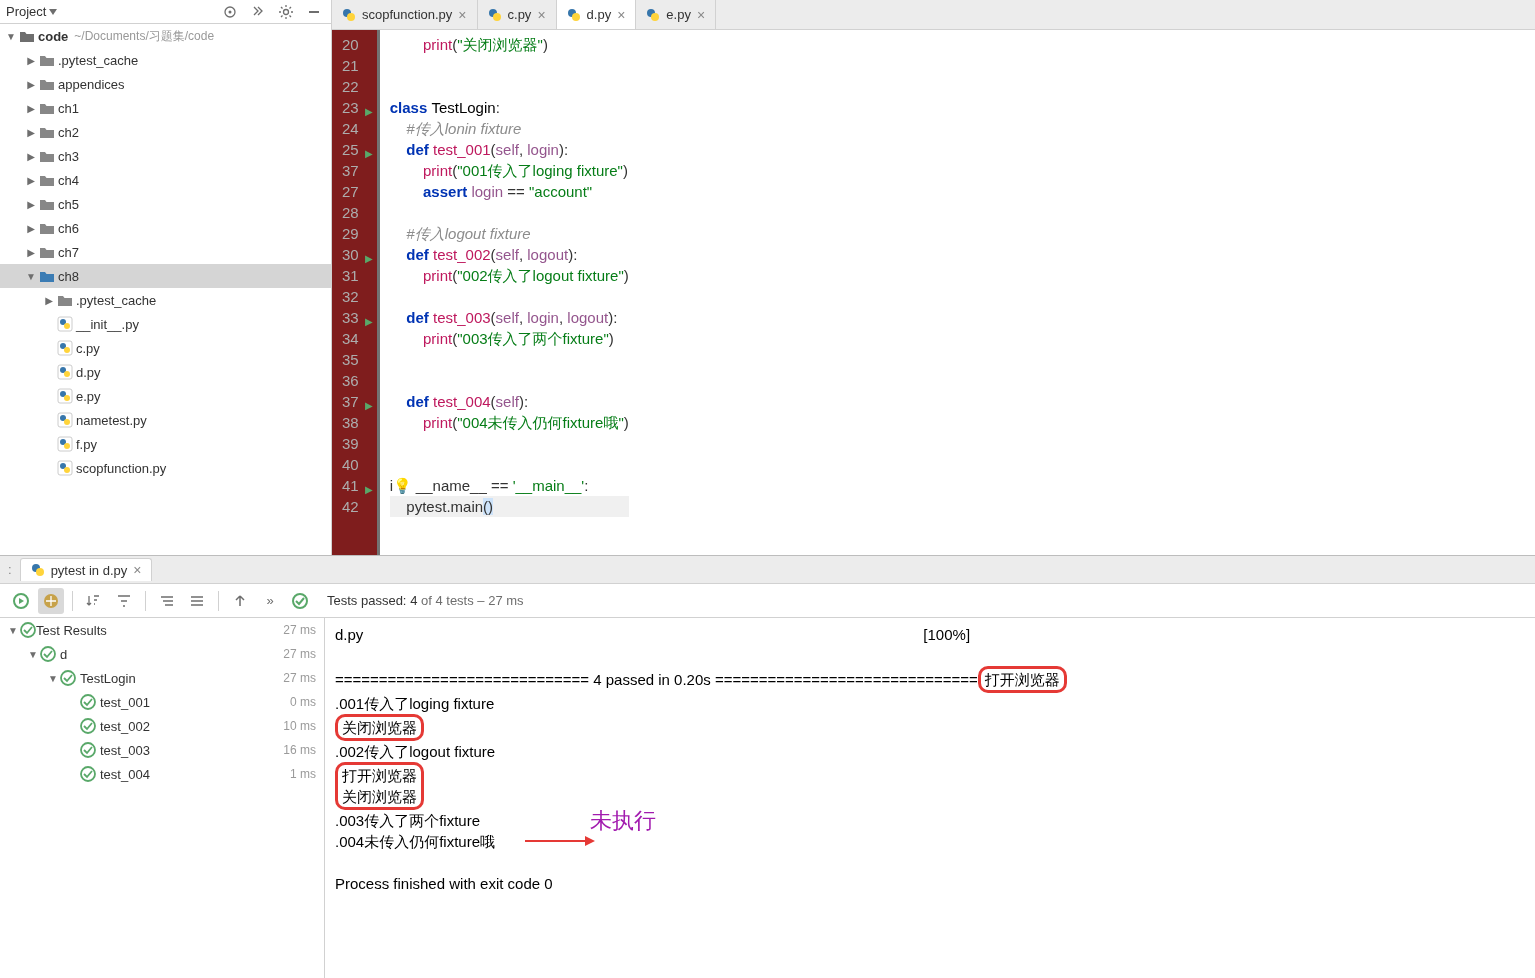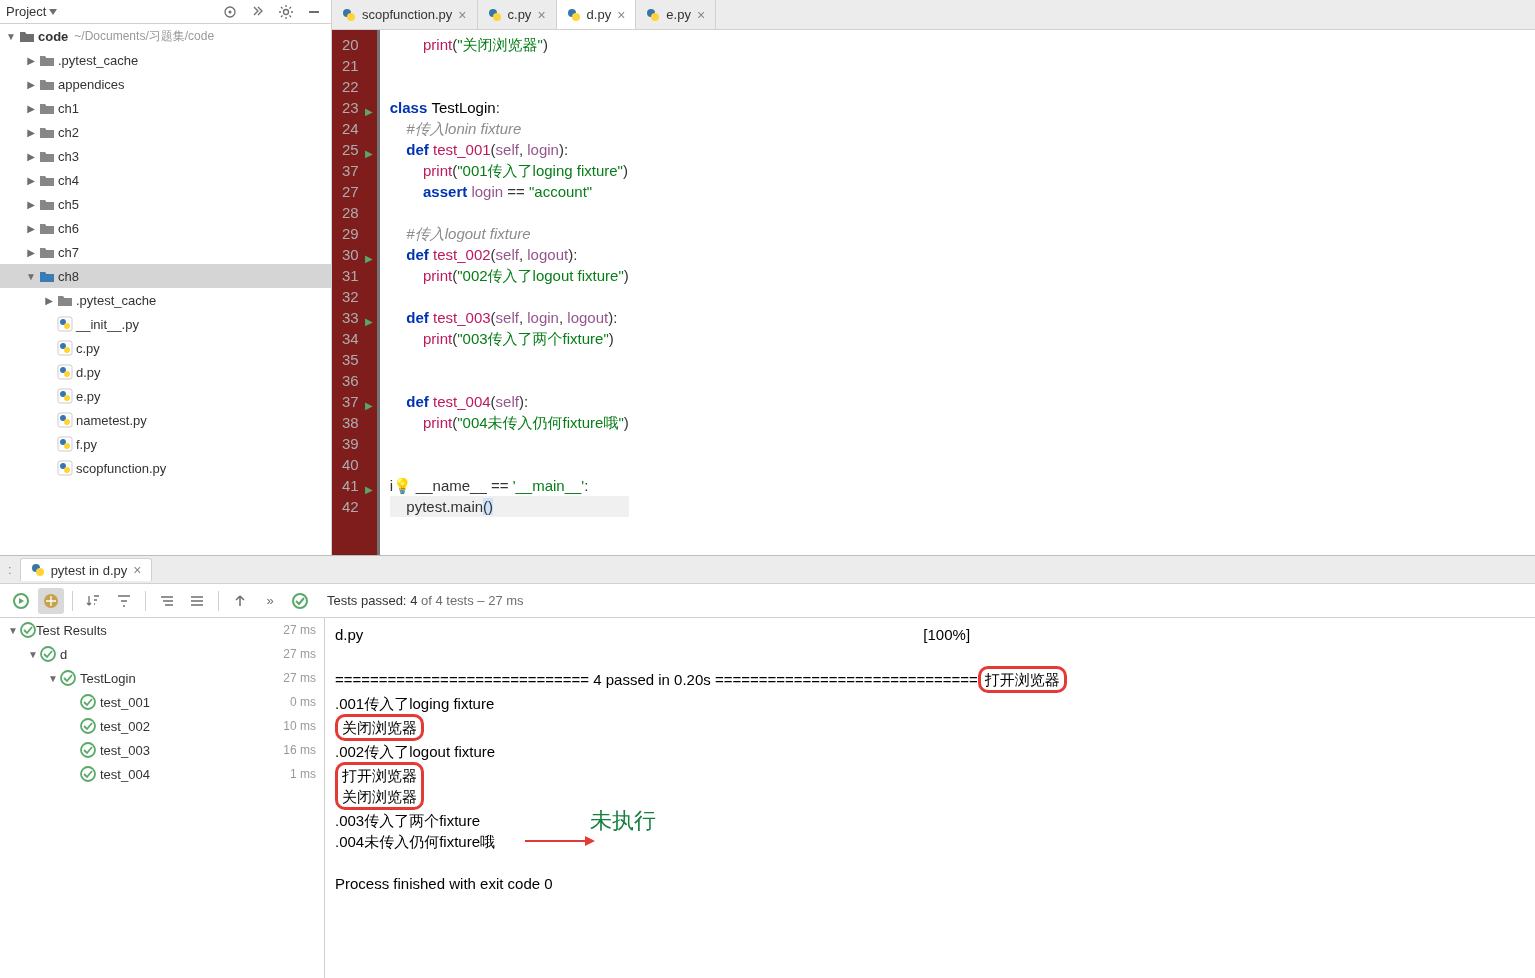--- a/index.html
+++ b/index.html
@@ -58,21 +58,21 @@
 .tests-summary .strong { color: #333; }
 
 .run-body { flex: 1; display: flex; }
 .test-tree { width: 325px; border-right: 1px solid #d1d1d1; overflow: auto; font-size: 13px; }
 .tt-row { display: flex; align-items: center; height: 24px; }
 .tt-time { margin-left: auto; margin-right: 8px; color: #9a9a9a; font-size: 12px; }
 .pass-icon { color: #59a869; }
 .console { flex: 1; padding: 6px 10px; font-family: Menlo, Consolas, monospace; font-size: 15px; line-height: 21px; position: relative; color: #000; }
 .console-line { white-space: pre; }
 .red-box { border: 3px solid #e53935; border-radius: 10px; padding: 0 4px; display: inline-block; }
-.red-text { color: #15803d; font-size: 22px; font-family: -apple-system, sans-serif; }
+.red-text { color: #a21caf; font-size: 22px; font-family: -apple-system, sans-serif; }
 .arrow-svg { position: absolute; pointer-events: none; }
 
 svg { display: block; }
 </style>
 </head>
 <body>
 
 <div class="top-area">
 
   <div class="sidebar">

